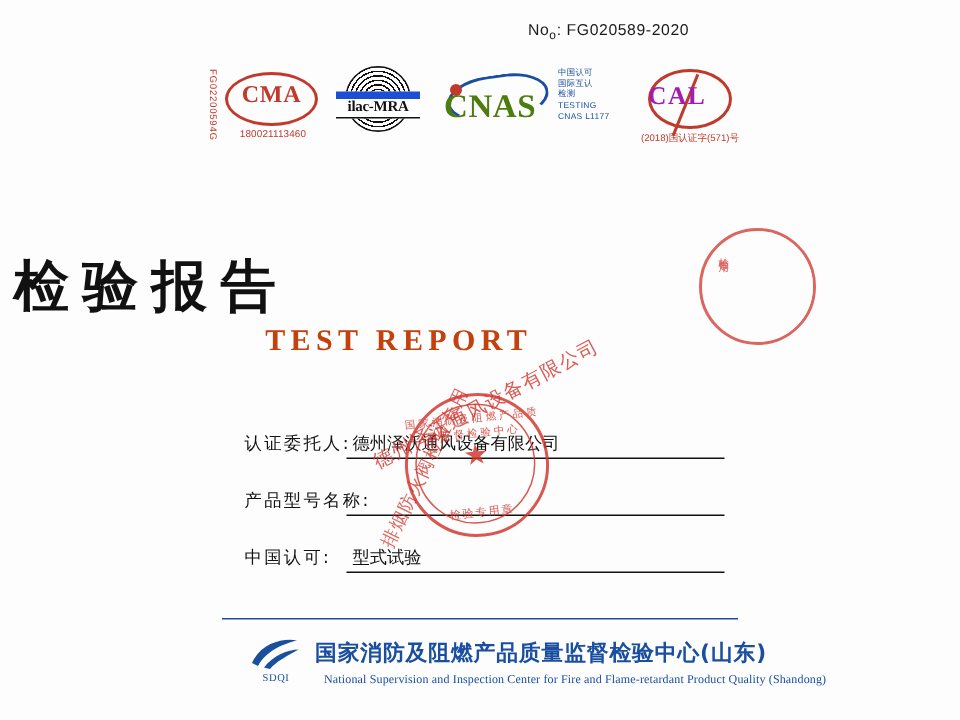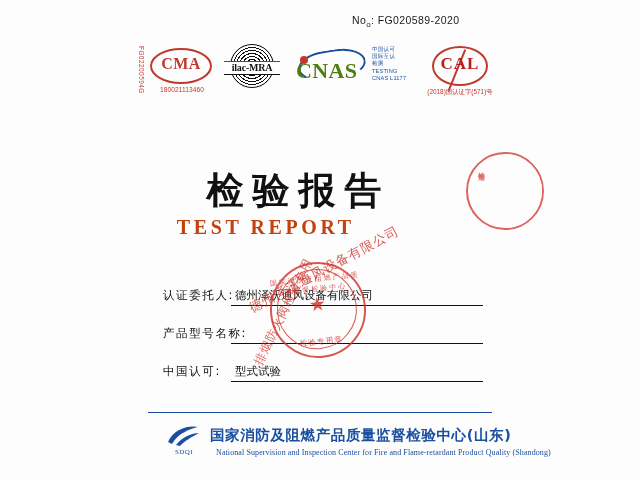--- a/index.html
+++ b/index.html
@@ -117,21 +117,21 @@
     background:
       repeating-radial-gradient(circle at 50% 50%, #111 0 1px, #fff 1px 3px);
   }
   .ilac .band {
     position: absolute;
     left: 0px;
     top: 17px;
     width: 56px;
     height: 12px;
     background: #fff;
-    border-top: 1px solid #1d4ed8;
+    border-top: 5px solid #1d4ed8;
     border-bottom: 1px solid #111;
     text-align: center;
     font-family: "Liberation Serif", serif;
     font-weight: bold;
     font-size: 10px;
     line-height: 12px;
     color: #111;
     letter-spacing: -0.2px;
   }
 
@@ -197,25 +197,24 @@
     left: 6px; top: 2px;
     width: 56px; height: 40px;
     border: 2.2px solid #c0392b;
     border-radius: 50%;
     box-sizing: border-box;
   }
   .cal .letters {
     position: absolute;
     left: 6px; top: 10px;
     width: 56px;
-    text-align: center;
     font-family: "Liberation Serif", serif;
     font-weight: bold;
     font-size: 17px;
-    color: #b91c1c;
+    color: #a21caf;
     letter-spacing: 1px;
   }
   .cal .slash {
     position: absolute;
     left: 30px;
     top: 4px;
     width: 2px;
     height: 44px;
     background: #c0392b;
     transform: rotate(22deg);
@@ -230,21 +229,20 @@
     color: #c0392b;
     white-space: nowrap;
   }
 
   
   .title-cn {
     position: absolute;
     left: 0;
     top: 166px;
     width: 588px;
-    text-align: center;
     font-family: "DejaVu Sans", sans-serif;
     font-weight: bold;
     font-size: 37px;
     letter-spacing: 9px;
     color: #111;
     text-indent: 9px;
   }
   .title-en {
     position: absolute;
     left: 0;

